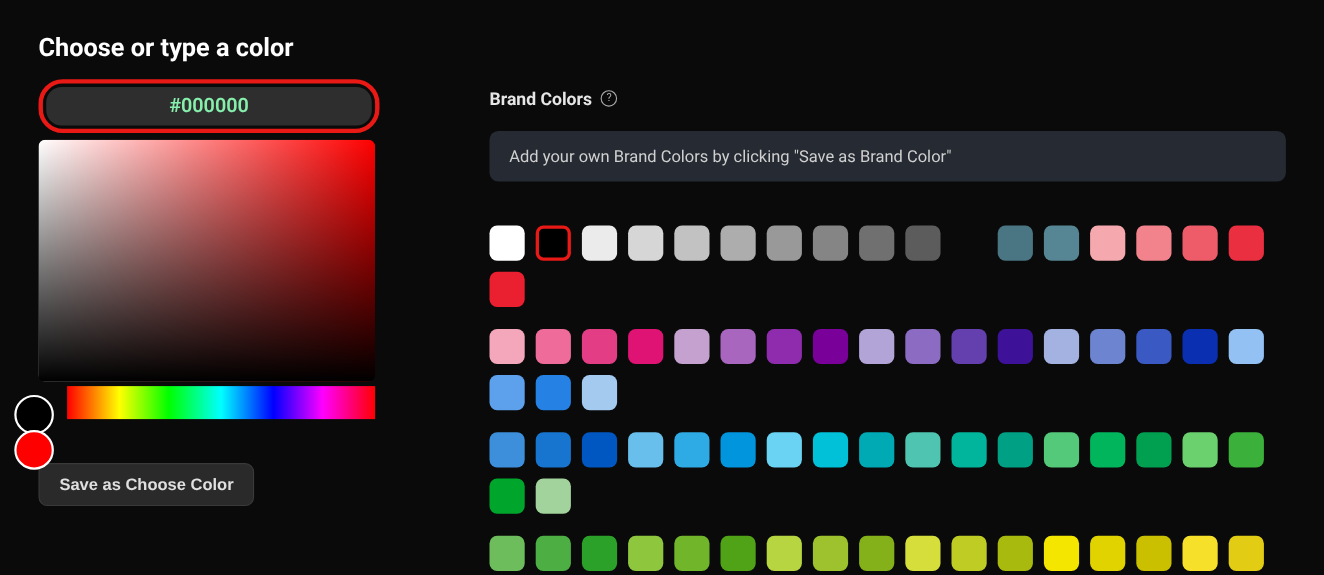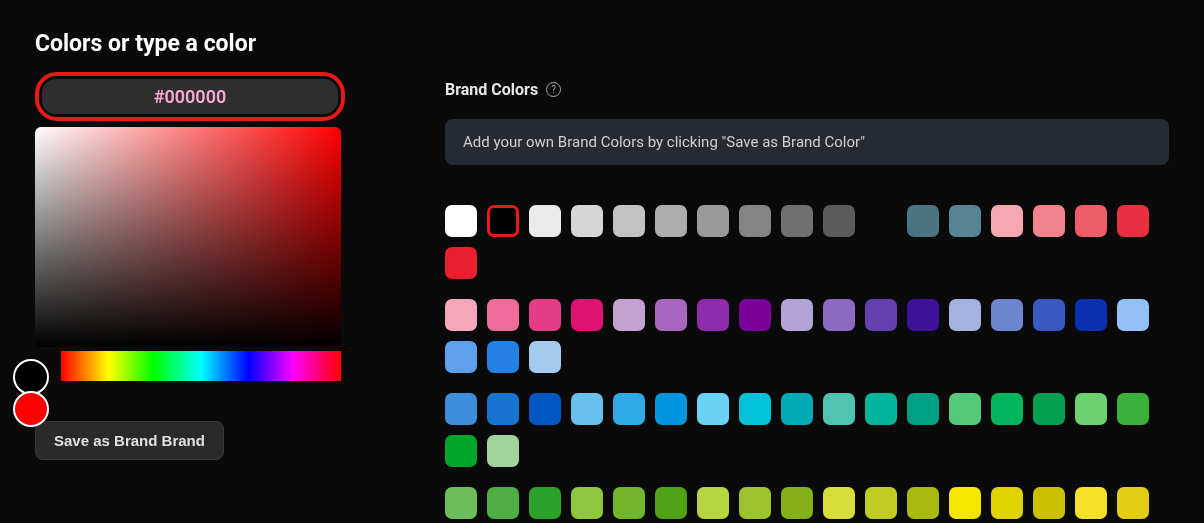--- a/index.html
+++ b/index.html
@@ -36,21 +36,21 @@
       padding: 3px;
       margin-bottom: 6px;
     }
     .hex-input {
       width: 100%;
       background: #2e2e2e;
       border: none;
       border-radius: 14px;
       padding: 7px 12px;
       text-align: center;
-      color: #f9a8d4;
+      color: #86efac;
       font-size: 18px;
       font-weight: 600;
       font-family: inherit;
     }
     .sv-field {
       width: 306px;
       height: 220px;
       background: linear-gradient(to top, #000, rgba(0,0,0,0)), linear-gradient(to right, #fff, #ff0000);
       border-radius: 6px;
       position: relative;
@@ -144,33 +144,33 @@
     .swatch-spacer {
       width: 32px;
       height: 32px;
     }
   </style>
 </head>
 <body>
 
 <div class="container">
   <div class="left-panel">
-    <h2 class="page-title">Colors or type a color</h2>
+    <h2 class="page-title">Choose or type a color</h2>
     <div class="hex-input-wrap">
       <input class="hex-input" type="text" value="#000000" style="">
     </div>
     <div style="position:relative;">
       <div class="sv-field"></div>
       <div class="preview-circles">
         <div class="circle circle-top"></div>
         <div class="circle circle-bottom"></div>
       </div>
       <div class="hue-bar"></div>
     </div>
-    <button class="save-brand-btn">Save as Brand Brand</button>
+    <button class="save-brand-btn">Save as Choose Color</button>
   </div>
 
   <div class="right-panel">
     <div class="brand-header">
       <span class="brand-title">Brand Colors</span>
       <span class="help-ic">?</span>
     </div>
     <div class="brand-hint">Add your own Brand Colors by clicking "Save as Brand Color"</div>
 
     <div class="palette" id="palette">

